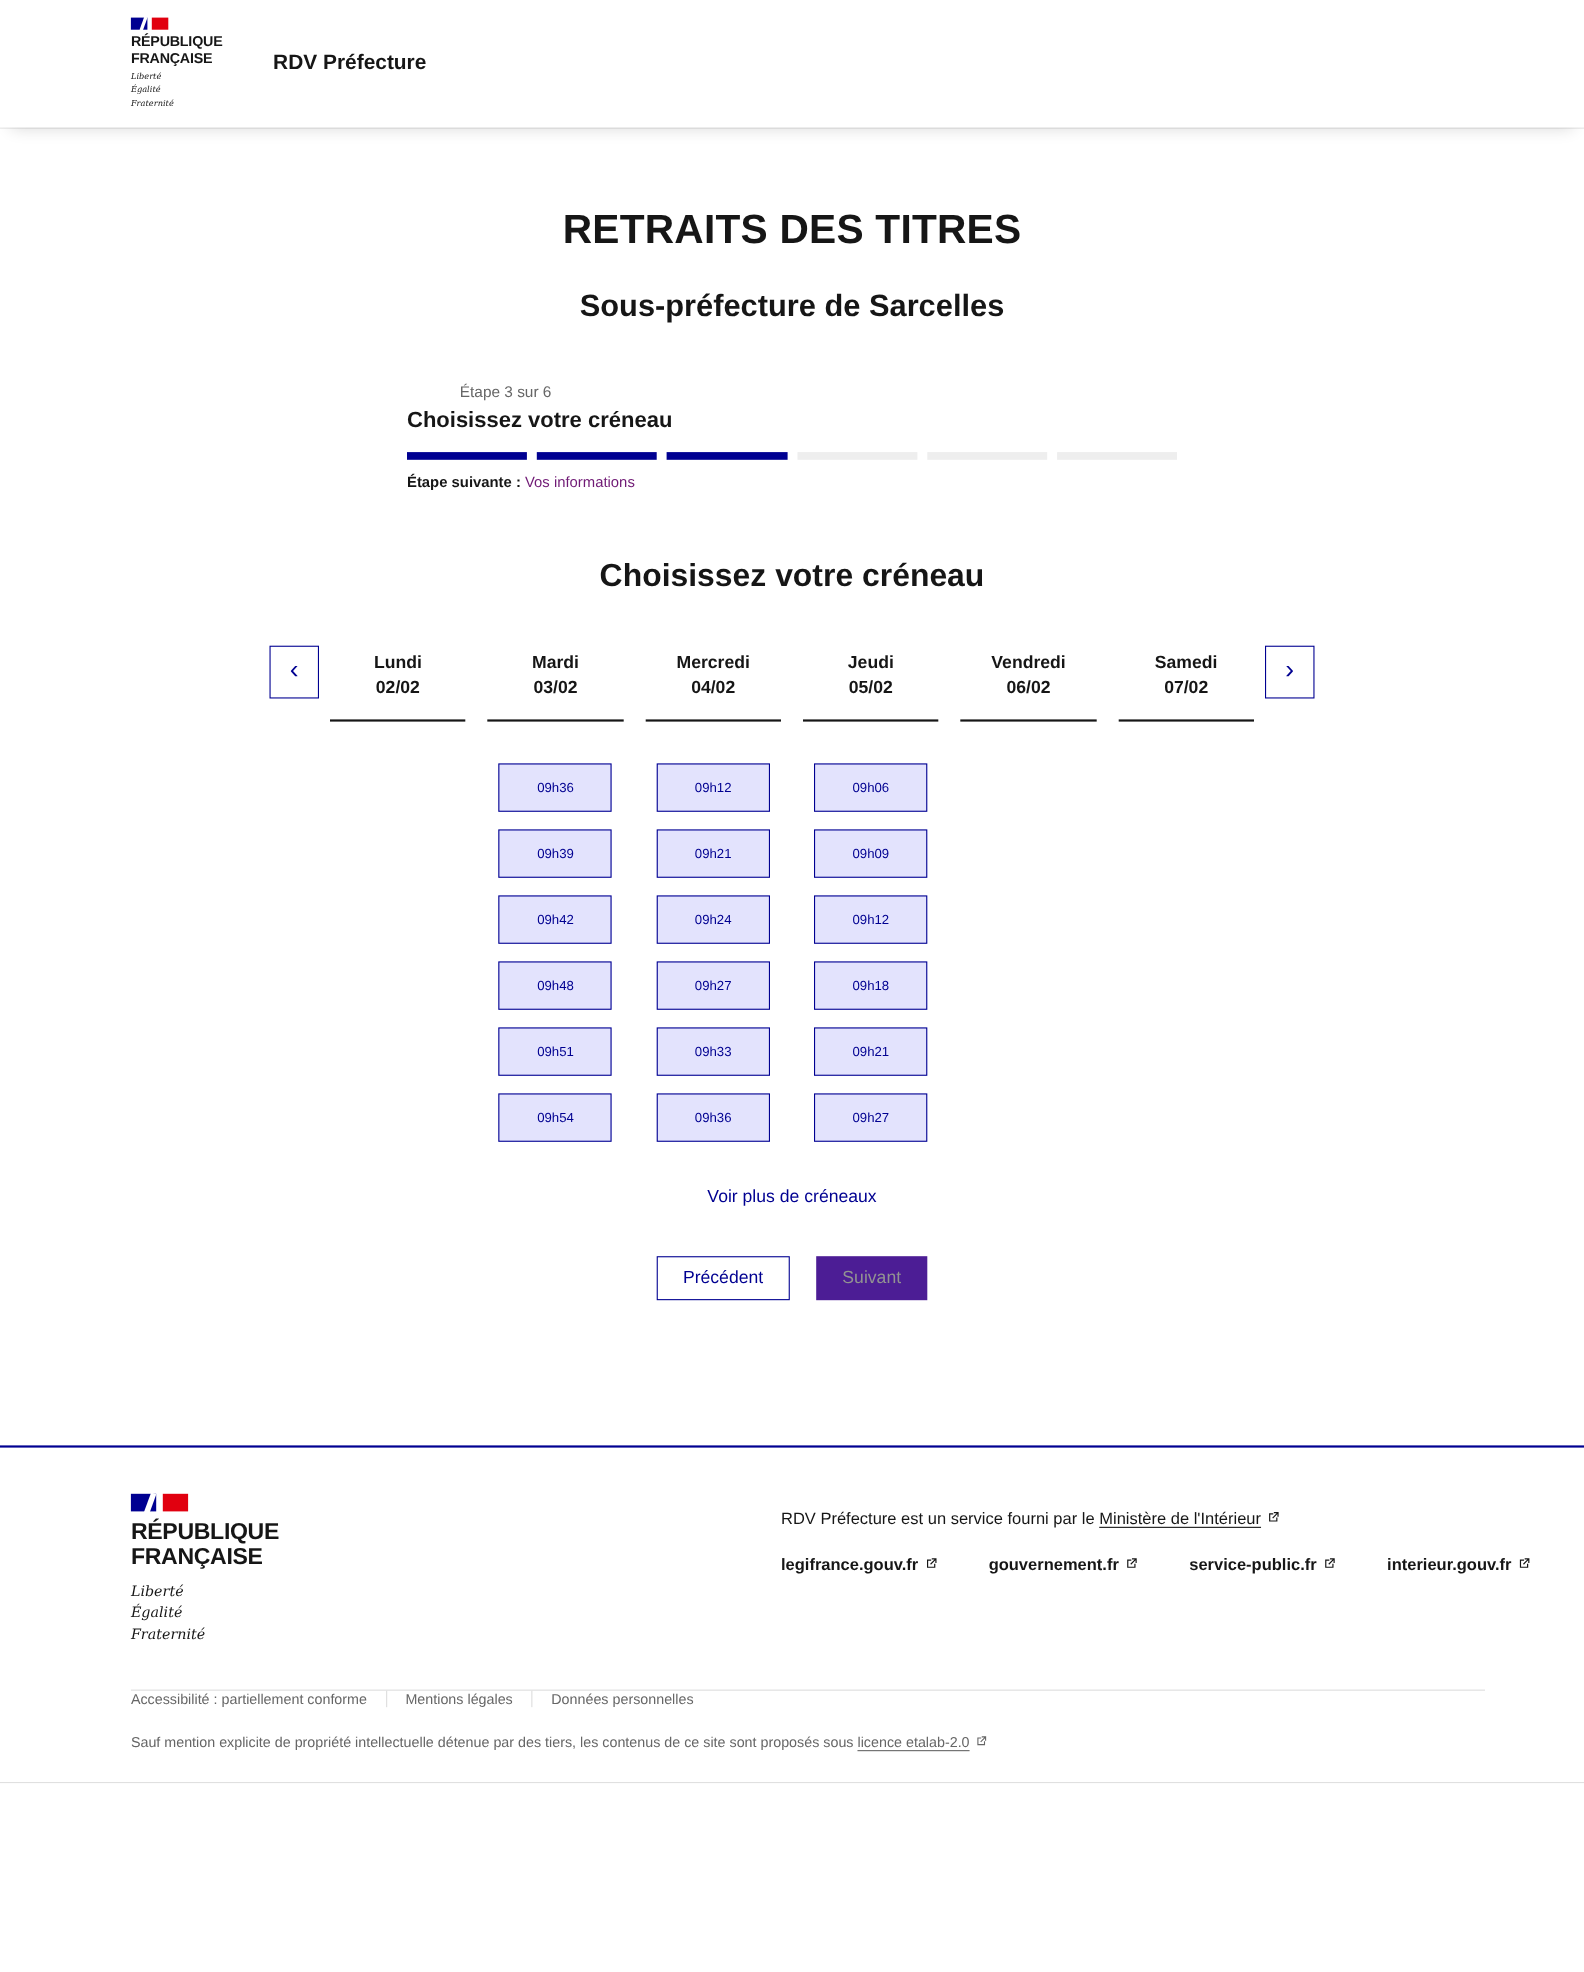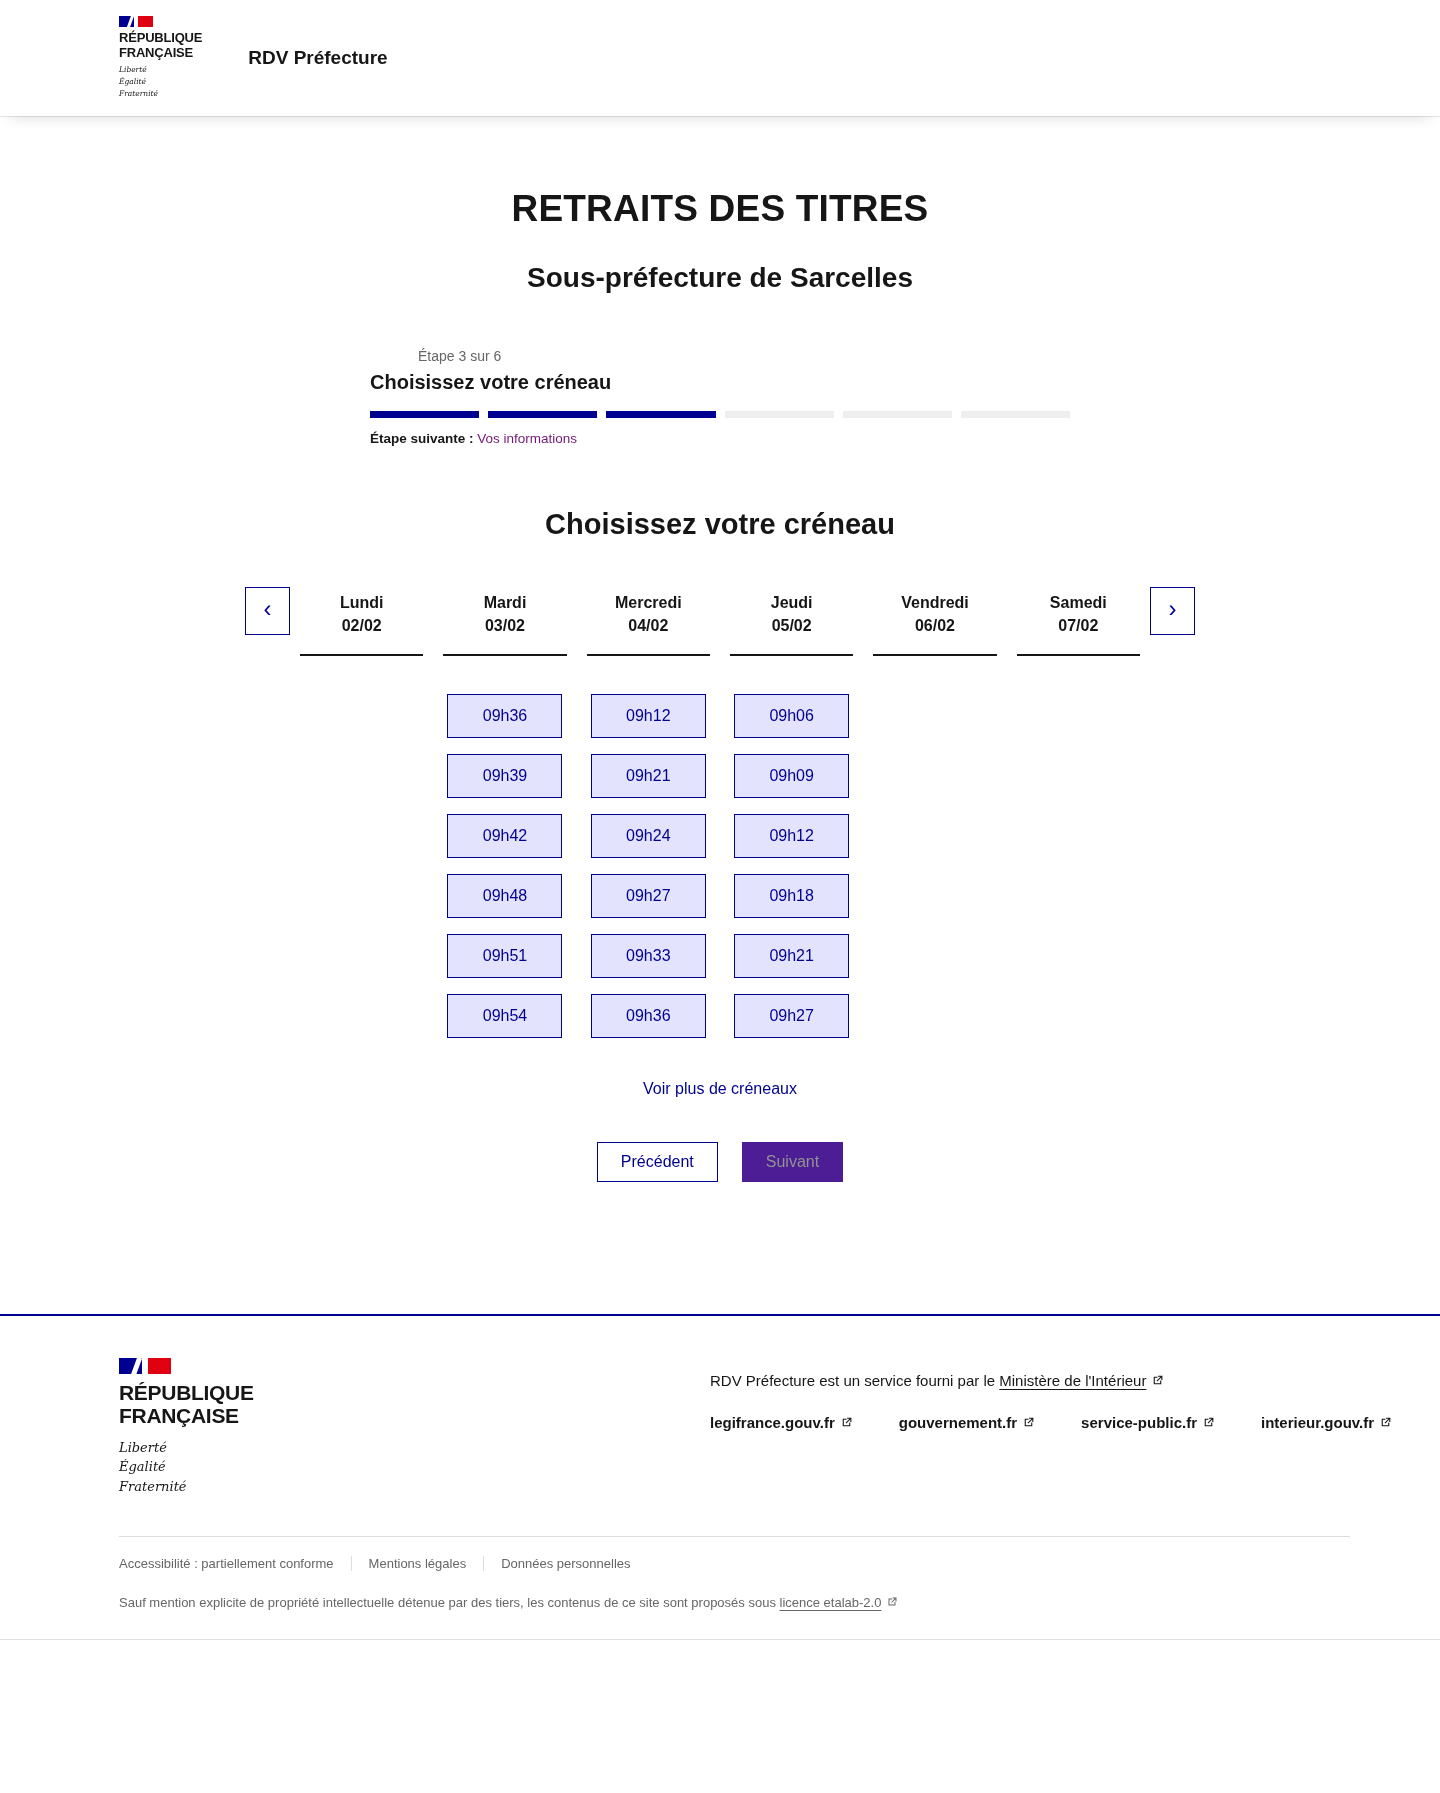--- a/index.html
+++ b/index.html
@@ -60,23 +60,23 @@
     font-size: 24px; line-height: 1; font-family: inherit;
     display: flex; align-items: center; justify-content: center;
     cursor: pointer; padding: 0 0 4px 0;
   }
   .cal-cols { flex: 1; display: grid; grid-template-columns: repeat(6, 1fr); }
   .day-col { display: flex; flex-direction: column; align-items: center; padding: 4px 10px 0; }
   .day-name, .day-date { font-size: 16px; font-weight: 700; line-height: 1.45; text-align: center; }
   .day-underline { width: 100%; border-bottom: 2px solid #161616; margin-top: 17px; }
   .slots { display: flex; flex-direction: column; gap: 16px; margin-top: 38px; }
   .slot {
-    width: 115px; height: 44px;
+    width: 103px; height: 44px;
     background: #e3e3fd; border: 1px solid #000091; color: #000091;
-    font-size: 16px; font-family: inherit;
+    font-size: 12px; font-family: inherit;
     display: flex; align-items: center; justify-content: center;
     cursor: pointer;
   }
   .more-link { display: block; text-align: center; margin-top: 42px; color: #000091; font-size: 16px; cursor: pointer; }
 
   
   .actions { display: flex; justify-content: center; gap: 24px; margin-top: 44px; }
   .btn { font-size: 16px; font-family: inherit; cursor: pointer; }
   .btn-secondary { background: #fff; border: 1px solid #000091; color: #000091; padding: 10px 23px; }
   .btn-disabled { background: #4c1d95; border: none; color: #929292; padding: 11px 24px; cursor: not-allowed; }
@@ -92,21 +92,21 @@
   .footer-logo .flag .stripe-blue::after { right: 3px; top: -1px; width: 5px; height: 19px; }
   .footer-logo-name { font-weight: 700; font-size: 21px; line-height: 1.1; letter-spacing: -0.3px; }
   .footer-logo-motto { font-family: "DejaVu Serif", serif; font-style: italic; font-size: 13px; line-height: 1.5; margin-top: 10px; }
   .footer-right { margin-left: auto; max-width: 640px; padding-top: 14px; }
   .service-note { font-size: 15px; color: #161616; }
   .service-note .note-link { text-decoration: underline; text-underline-offset: 3px; }
   .footer-links { display: flex; gap: 46px; margin-top: 24px; font-size: 15px; font-weight: 700; flex-wrap: nowrap; }
   .footer-links a { white-space: nowrap; cursor: pointer; }
   .ext-icon { display: inline-block; vertical-align: -1px; margin-left: 5px; }
   .footer-divider { border-top: 1px solid #ddd; margin-top: 40px; }
-  .footer-bottom-links { display: flex; align-items: center; margin-top: 19px; font-size: 13px; color: #666; }
+  .footer-bottom-links { display: flex; align-items: center; font-size: 13px; color: #666; }
   .footer-bottom-links a { padding: 0 17px; border-left: 1px solid #ddd; cursor: pointer; }
   .footer-bottom-links a:first-child { padding-left: 0; border-left: none; }
   .licence { margin-top: 24px; font-size: 13px; color: #666; padding-bottom: 28px; }
   .licence .licence-link { text-decoration: underline; text-underline-offset: 3px; color: #666; cursor: pointer; }
 </style>
 </head>
 <body>
 
 <header class="header">
   <a class="gov-logo">

